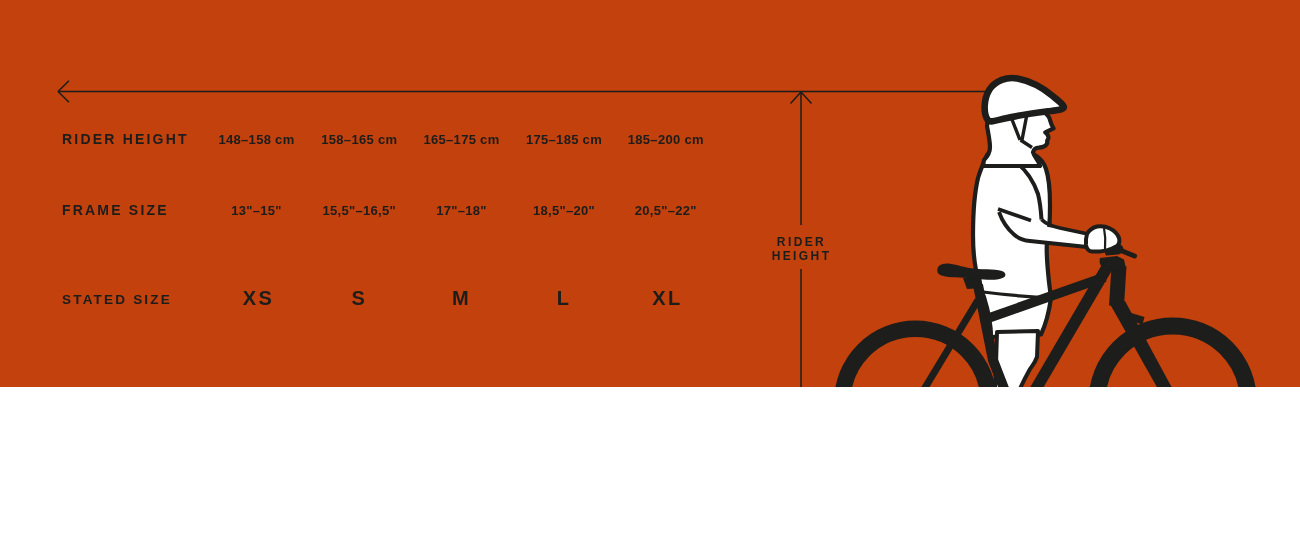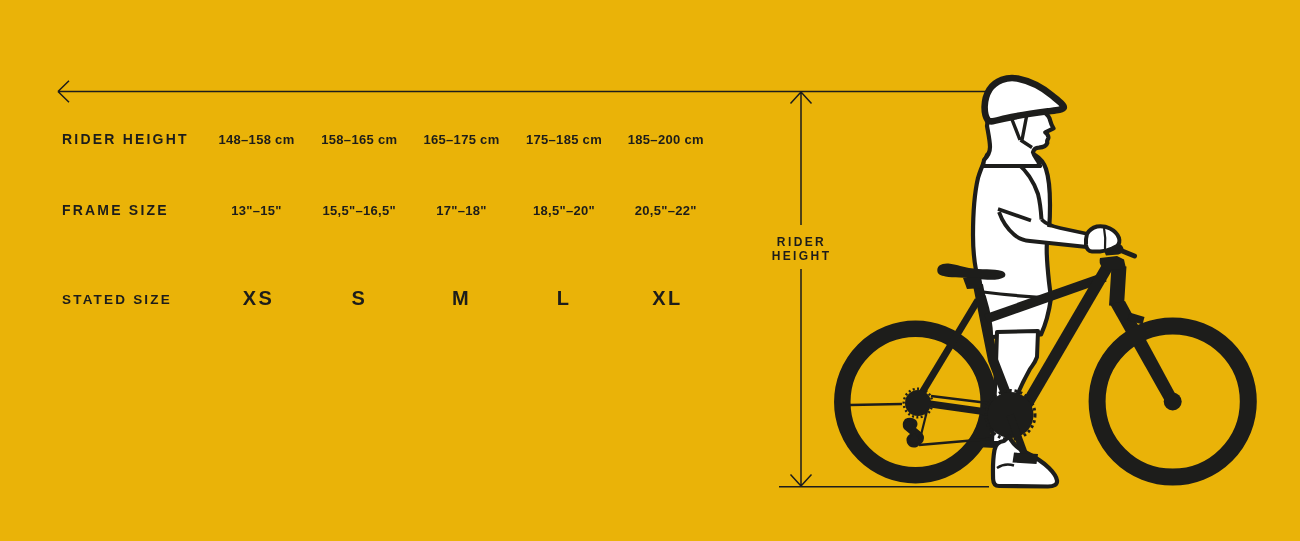--- a/index.html
+++ b/index.html
@@ -1,16 +1,16 @@
 <!DOCTYPE html>
 <html><head>
 <meta charset="utf-8">
 <style>
 html,body{margin:0;padding:0;background:#fff;}
-#page{position:relative;width:1300px;height:541px;background:#eab308;overflow:hidden;}
+#page{position:relative;width:1300px;height:387px;background:#c2410c;overflow:hidden;}
 svg{position:absolute;left:0;top:0;}
 text{font-family:"Liberation Sans",sans-serif;font-weight:bold;fill:#1d1d1b;}
 </style>
 </head>
 <body>
 <div id="page">
 <svg width="1300" height="541" viewBox="0 0 1300 541">
 
 <g stroke="#1d1d1b" stroke-width="1.5" fill="none">
 <path d="M58,91.5 H986 M58,91.5 L69,80.7 M58,91.5 L69,102.3"></path>

